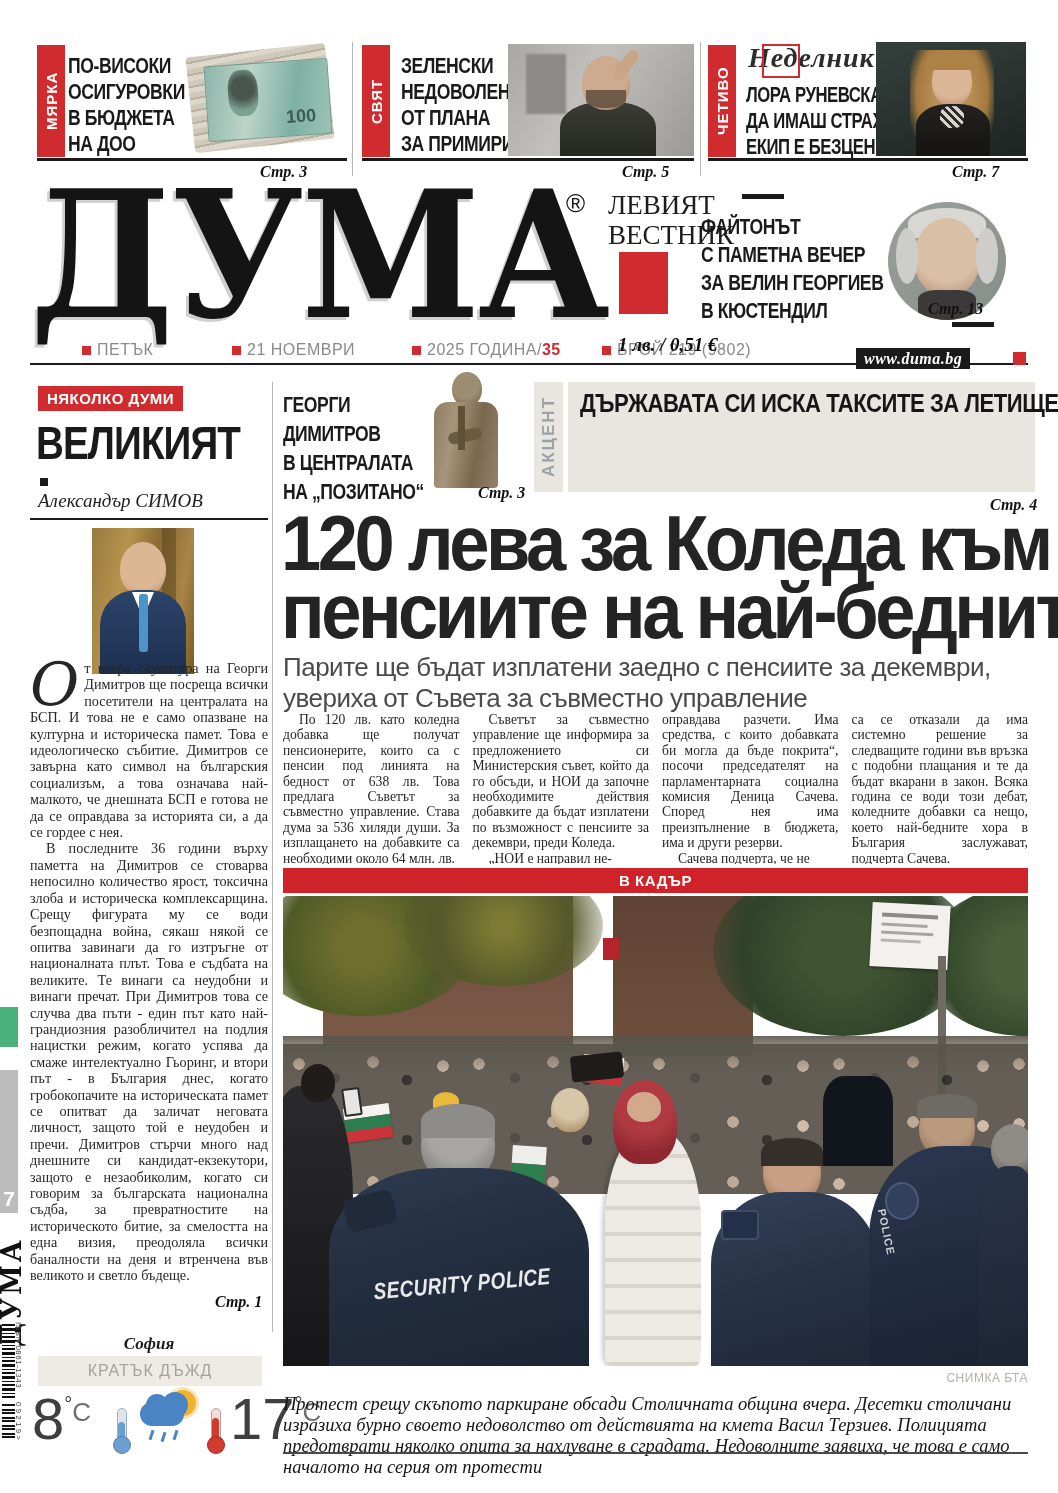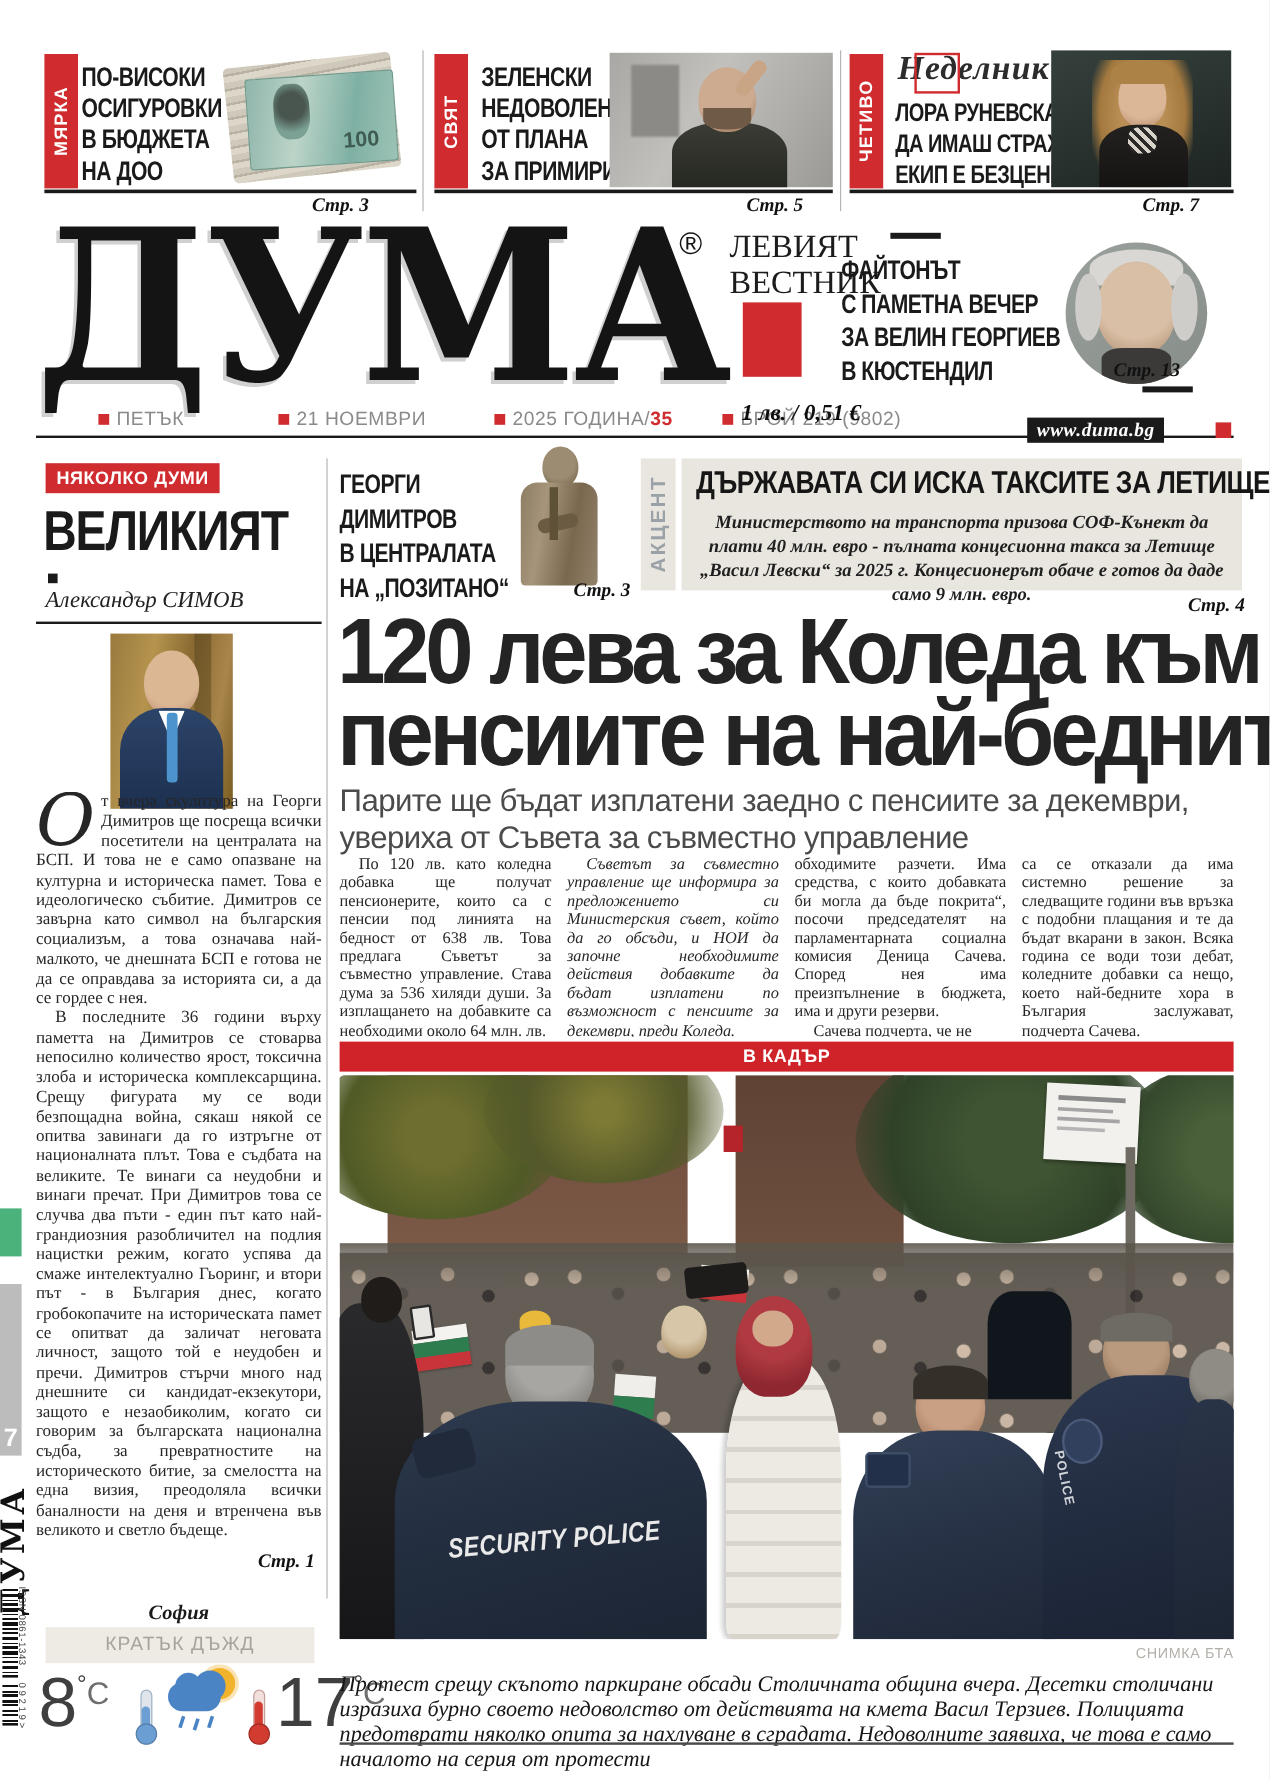--- a/index.html
+++ b/index.html
@@ -191,40 +191,39 @@
     <div class="abs" style="left:36px;top:58px;width:34px;height:12px;background:#6b5b42;border-radius:6px;transform:rotate(-12deg);"></div>
     <div class="abs" style="left:46px;top:34px;width:7px;height:44px;background:#5f5038;"></div>
   </div>
   <div class="abs pagref" style="left:478px;top:484px;">Стр. 3</div>
 
   <div class="abs" style="left:534px;top:382px;width:29px;height:110px;background:#e9e6e0;display:flex;align-items:center;justify-content:center;">
     <span style="writing-mode:vertical-rl;transform:rotate(180deg);color:#9aa2a8;font-size:17px;letter-spacing:2px;font-weight:bold;">АКЦЕНТ</span>
   </div>
   <div class="abs" style="left:568px;top:382px;width:467px;height:110px;background:#e9e6e0;padding:6px 12px 0 12px;box-sizing:border-box;">
     <div class="cond" style="font-size:24px;letter-spacing:-0.5px;transform:scale(0.92,1.1);white-space:nowrap;color:#161616;">ДЪРЖАВАТА СИ ИСКА ТАКСИТЕ ЗА ЛЕТИЩЕ СОФИЯ</div>
-    <div class="serif" style="margin-top:10px;font-style:italic;font-weight:bold;font-size:15.5px;line-height:20px;text-align:center;color:#1f1f1f;">Министерството на транспорта призова СОФ-Кънект да плати 40 млн. евро - пълната концесионна такса за Летище „Васил Левски“ за 2025 г. Концесионерът обаче е готов да даде само 9 млн. евро.</div>
   </div>
   <div class="abs pagref" style="left:990px;top:496px;">Стр. 4</div>
 
   <div class="abs" style="left:281px;top:510px;width:760px;font-weight:bold;color:#242424;font-size:73px;line-height:64px;letter-spacing:-3.5px;transform:scale(0.99,1.06);transform-origin:left top;">
     <div style="white-space:nowrap;">120 лева за Коледа към</div>
     <div style="white-space:nowrap;">пенсиите на най-бедните</div>
   </div>
   <div class="abs" style="left:283px;top:652px;width:720px;font-size:26px;line-height:31px;letter-spacing:-0.5px;color:#4b4b4b;">Парите ще бъдат изплатени заедно с пенсиите за декември, увериха от Съвета за съвместно управление</div>
 
   <div class="abs" style="left:283px;top:712px;width:745px;height:152px;display:flex;gap:13px;overflow:hidden;">
     <div class="serif jtxt" style="width:177px;font-size:13.6px;line-height:15.4px;color:#262626;">
       <p class="colp ind">По 120 лв. като коледна добавка ще получат пенсионерите, които са с пенсии под линията на бедност от 638 лв. Това предлага Съветът за съвместно управление. Става дума за 536 хиляди души. За изплащането на добавките са необходими около 64 млн. лв.</p>
     </div>
-    <div class="serif jtxt" style="width:177px;font-size:13.6px;line-height:15.4px;color:#262626;font-style:italic;">
+    <div class="serif jtxt" style="width:177px;font-size:13.6px;line-height:15.4px;color:#262626;">
       <p class="colp ind" style="margin:0;">Съветът за съвместно управление ще информира за предложението си Министерския съвет, който да го обсъди, и НОИ да започне необходимите действия добавките да бъдат изплатени по възможност с пенсиите за декември, преди Коледа.</p>
       <p class="colp ind" style="margin:0;">„НОИ е направил не-</p>
     </div>
     <div class="serif jtxt" style="width:177px;font-size:13.6px;line-height:15.4px;color:#262626;">
-      <p class="colp" style="margin:0;">обходимите разчети. Има средства, с които добавката би могла да бъде покрита“, посочи председателят на парламентарната социална комисия Деница Сачева. Според нея има преизпълнение в бюджета, има и други резерви.</p>
+      <p class="colp" style="margin:0;">оправдава разчети. Има средства, с които добавката би могла да бъде покрита“, посочи председателят на парламентарната социална комисия Деница Сачева. Според нея има преизпълнение в бюджета, има и други резерви.</p>
       <p class="colp ind" style="margin:0;">Сачева подчерта, че не</p>
     </div>
     <div class="serif jtxt" style="width:177px;font-size:13.6px;line-height:15.4px;color:#262626;">
       <p class="colp" style="margin:0;">са се отказали да има системно решение за следващите години във връзка с подобни плащания и те да бъдат вкарани в закон. Всяка година се води този дебат, коледните добавки са нещо, което най-бедните хора в България заслужават, подчерта Сачева.</p>
     </div>
   </div>
 
   <div class="abs" style="left:283px;top:868px;width:745px;height:25px;background:#cf2329;display:flex;align-items:center;justify-content:center;">
     <span style="color:#fff;font-weight:bold;font-size:15px;letter-spacing:0.5px;">В КАДЪР</span>
   </div>

